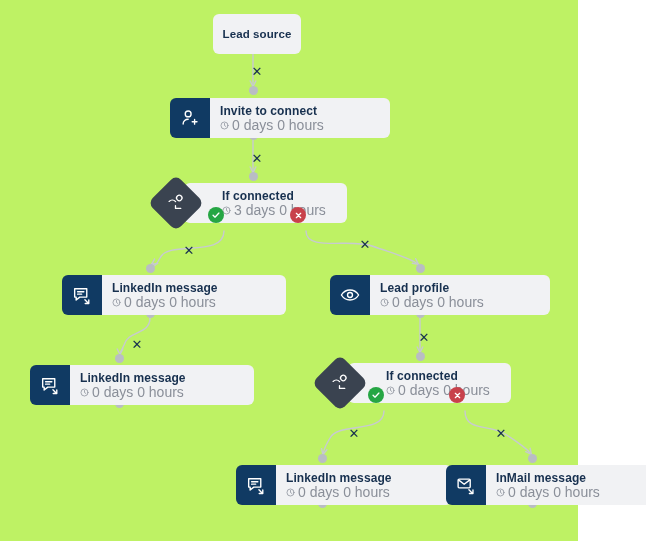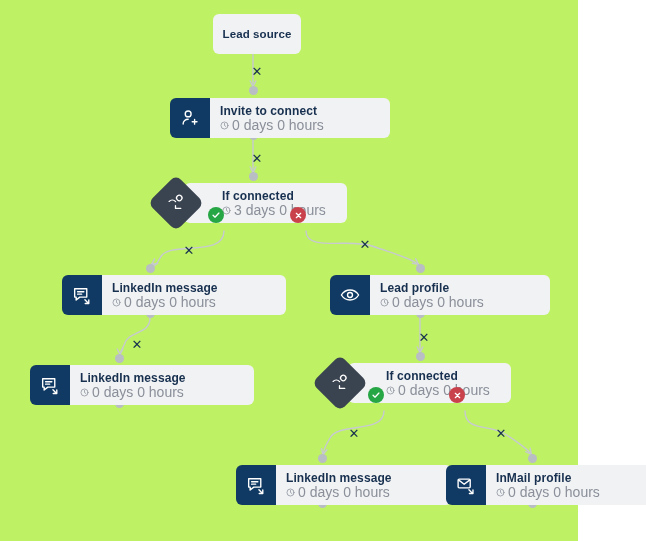--- a/index.html
+++ b/index.html
@@ -356,21 +356,21 @@
       <div class="node has-icon" style="left: 446px; top: 465px;">
         <div class="node-icon" style="background: rgb(16, 58, 99);">
           <svg width="22" height="22" viewBox="0 0 24 24" fill="none" stroke="#ffffff" stroke-width="1.5" stroke-linecap="round" stroke-linejoin="round">
       <rect x="3.4" y="5.6" width="13.2" height="9.6" rx="1.2"></rect>
       <path d="M3.8 6.4l6.2 4.7 6.2-4.7"></path>
       <path d="M15.2 17.2l4.2 4.2M19.6 17.4v3.9h-3.9"></path>
     </svg>
         </div>
         <div class="node-body" style="background: rgb(241, 242, 244); width: 176px;">
           <div class="node-text">
-            <div class="node-title" style="color: rgb(23, 48, 79);">InMail profile</div>
+            <div class="node-title" style="color: rgb(23, 48, 79);">InMail message</div>
             <div class="node-sub" style="color: rgb(138, 143, 153);">
               <span>
                 <svg width="9" height="9" viewBox="0 0 24 24" fill="none" stroke="#8a8f99" stroke-width="2" stroke-linecap="round" stroke-linejoin="round">
       <circle cx="12" cy="12" r="9.4"></circle>
       <path d="M12 6.6V12l3.6 2.6"></path>
     </svg>
               </span>
               <span>0 days 0 hours</span>
             </div>
           </div>

